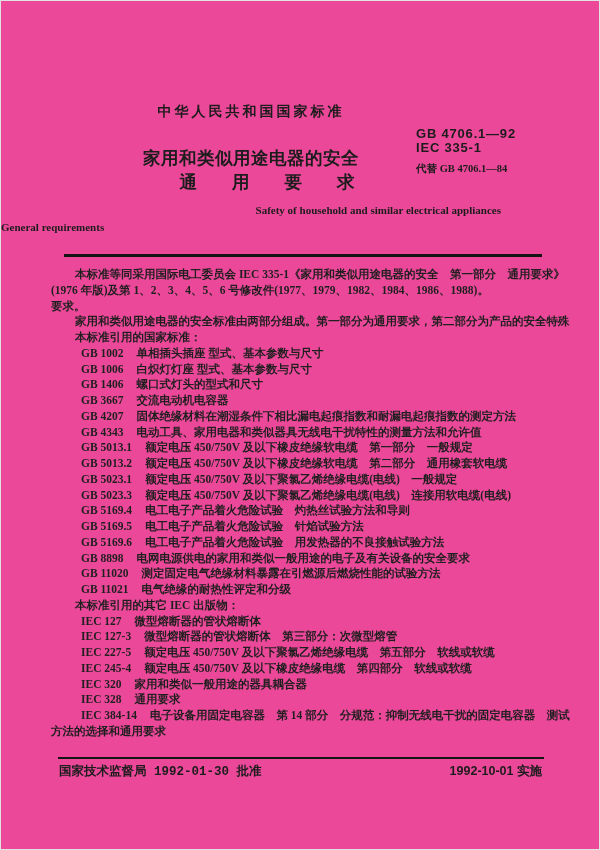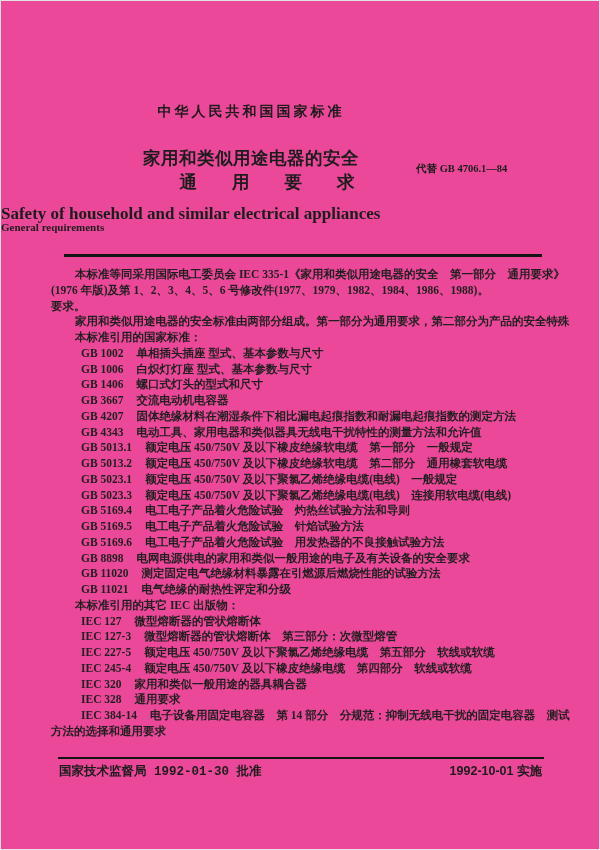--- a/index.html
+++ b/index.html
@@ -34,22 +34,22 @@
     position:absolute;top:145px;left:0;width:500px;text-align:center;
     font-family:Liberation Sans, sans-serif;
     font-weight:bold;font-size:17.5px;letter-spacing:0.5px;white-space:nowrap;
   }
   .title-cn2{
     position:absolute;top:169px;left:16px;width:500px;text-align:center;
     font-family:"Liberation Sans", sans-serif;
     font-weight:bold;font-size:17.5px;white-space:nowrap;
   }
   .title-en{
-    position:absolute;top:203px;left:0;width:500px;text-align:left;
-    font-weight:bold;font-size:17px;white-space:nowrap;
+    position:absolute;top:203px;left:0;width:500px;text-align:right;
+    font-weight:bold;font-size:11px;white-space:nowrap;
   }
   .title-en2{
     position:absolute;top:220px;left:0;width:500px;text-align:left;
     font-weight:bold;font-size:11px;white-space:nowrap;
   }
   .rule-top{
     position:absolute;left:63px;top:253px;width:478px;height:3px;background:#141414;
   }
   .body-text{
     position:absolute;left:50px;top:266px;width:487px;
@@ -73,20 +73,24 @@
     font-weight:bold;font-size:12.5px;white-space:nowrap;
   }
 </style>
 </head>
 <body>
 
 <div class="page">
 
   <div class="national-label">中华人民共和国国家标准</div>
 
+  <div class="std-block">
+    <div>GB 4706.1—92</div>
+    <div>IEC 335-1</div>
+  </div>
 
   <div class="replaces-line">代替 GB 4706.1—84</div>
 
   <div class="title-cn">家用和类似用途电器的安全</div>
   <div class="title-cn2">通　　用　　要　　求</div>
 
   <div class="title-en">Safety of household and similar electrical appliances</div>
   <div class="title-en2">General requirements</div>
 
   <div class="rule-top"></div>

